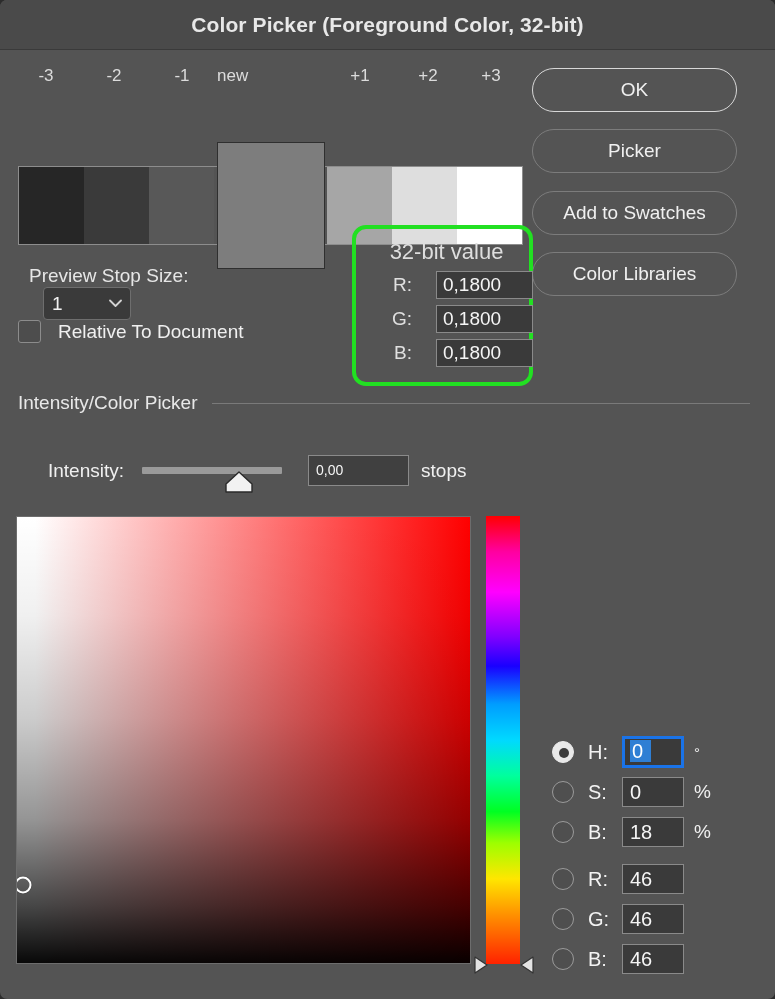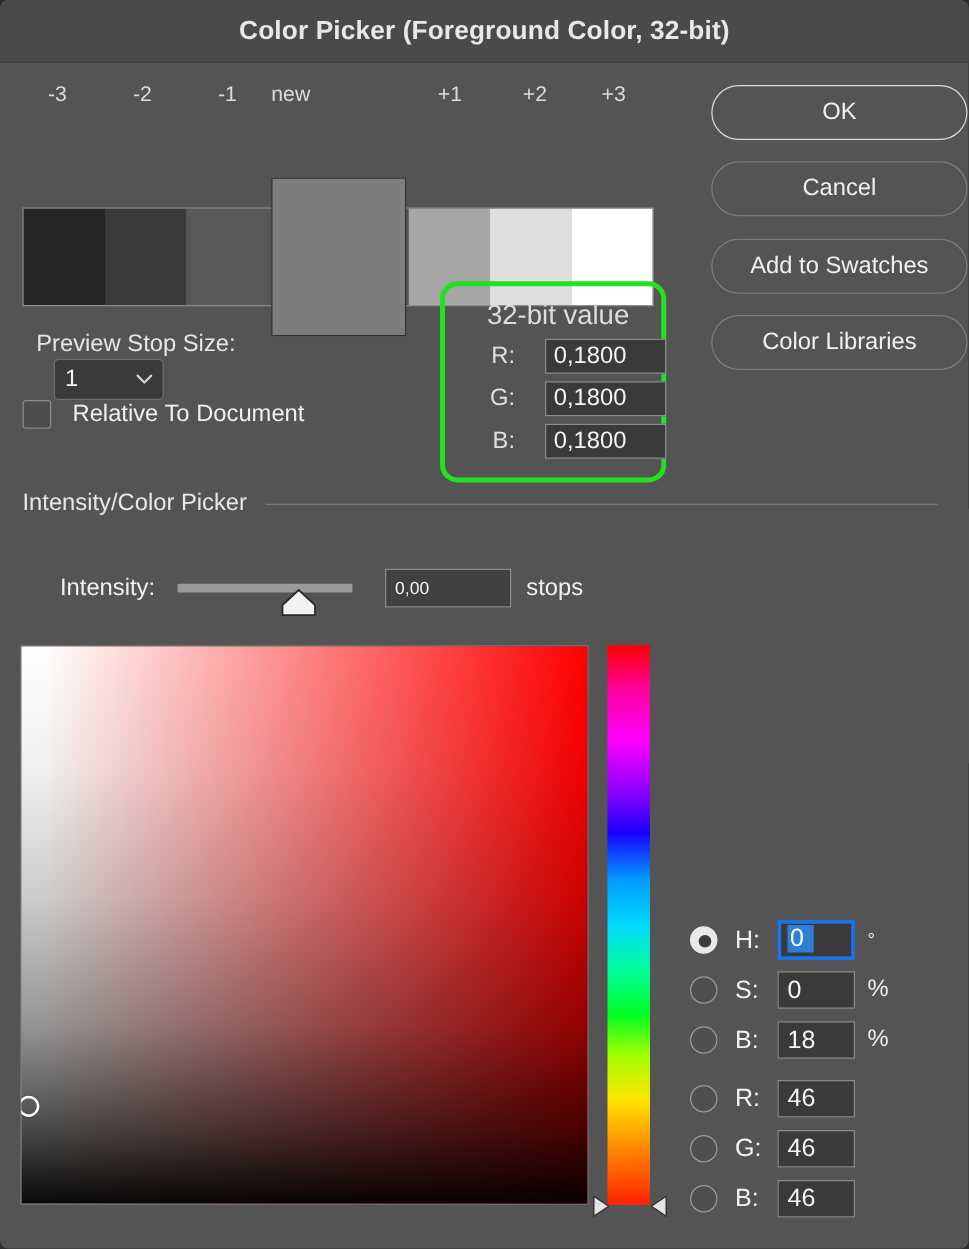--- a/index.html
+++ b/index.html
@@ -86,21 +86,21 @@
     left: 217px; top: 92px;
     width: 108px;
     height: 127px;
     border: 1px solid #2f2f2f;
     z-index: 4;
   }
 
   
   #buttons {
     position: absolute;
-    left: 569px; top: 68px;
+    left: 532px; top: 68px;
     width: 205px;
   }
   .pbtn {
     display: block;
     width: 205px;
     height: 44px;
     margin-bottom: 17px;
     border-radius: 22px;
     background: transparent;
     border: 1px solid #7c7c7c;
@@ -398,21 +398,21 @@
       <div class="sw" style="background:#a6a6a6"></div>
       <div class="sw" style="background:#dedede"></div>
       <div class="sw" style="background:#ffffff"></div>
     </div>
 
     <div id="center-swatch" style="background:#7d7d7d"></div>
   </div>
 
   <div id="buttons">
     <button class="pbtn primary" id="btn-ok">OK</button>
-    <button class="pbtn" id="btn-cancel">Cancel</button>
+    <button class="pbtn" id="btn-cancel">Picker</button>
     <button class="pbtn" id="btn-swatches" style="margin-top:18px">Add to Swatches</button>
     <button class="pbtn" id="btn-libraries">Color Libraries</button>
   </div>
 
   <div id="stopsize-row">
     <span id="stopsize-label">Preview Stop Size:</span>
     <div id="stopsize-select">
       <span class="val">1</span>
       <span class="chev">
         <svg width="13" height="9" viewBox="0 0 13 9" aria-hidden="true">

